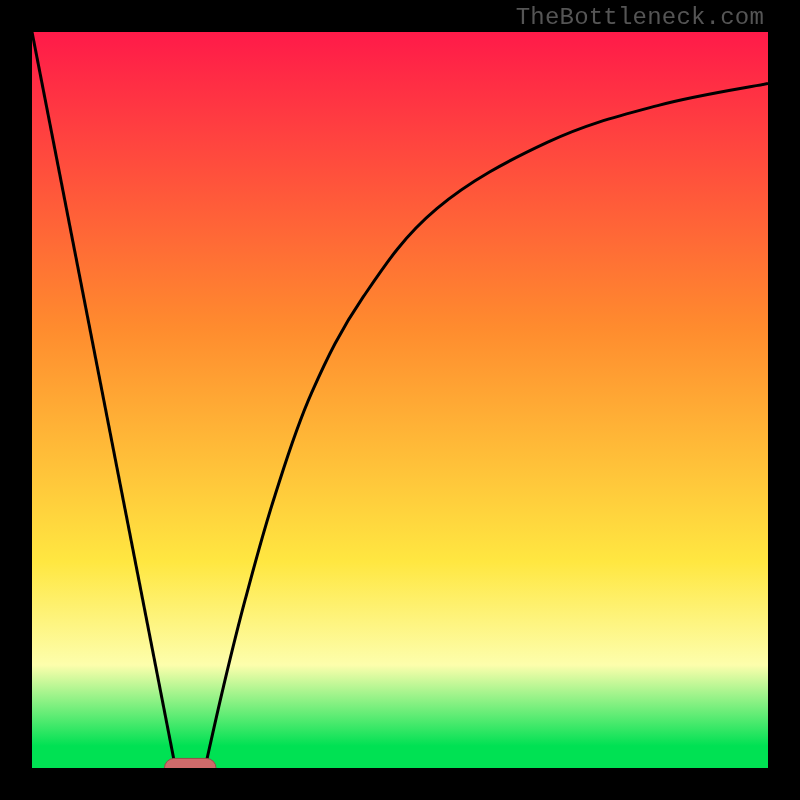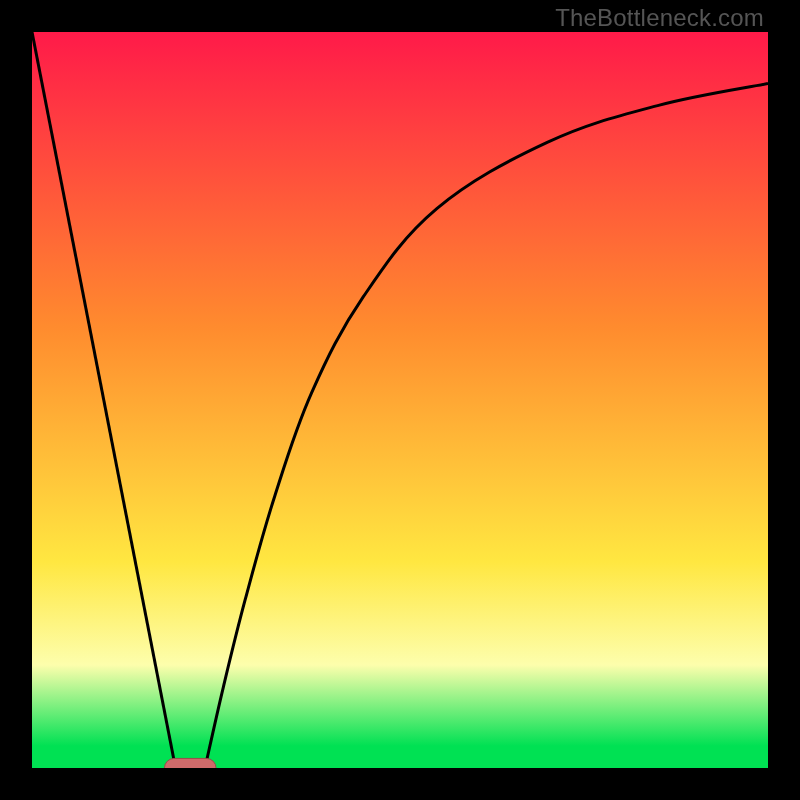--- a/index.html
+++ b/index.html
@@ -29,20 +29,21 @@
   }
   .watermark {
     position: absolute;
     top: 4px;
     right: 36px;
     color: #555;
     font-size: 24px;
     letter-spacing: 0.2px;
     font-weight: 400;
     user-select: none;
+    font-family: Liberation Mono, monospace;
   }
 </style>
 </head>
 <body>
 
 <div class="frame">
 
   <div class="plot">
     <svg id="plot-svg" width="736" height="736" viewBox="0 0 736 736">
       <defs>

